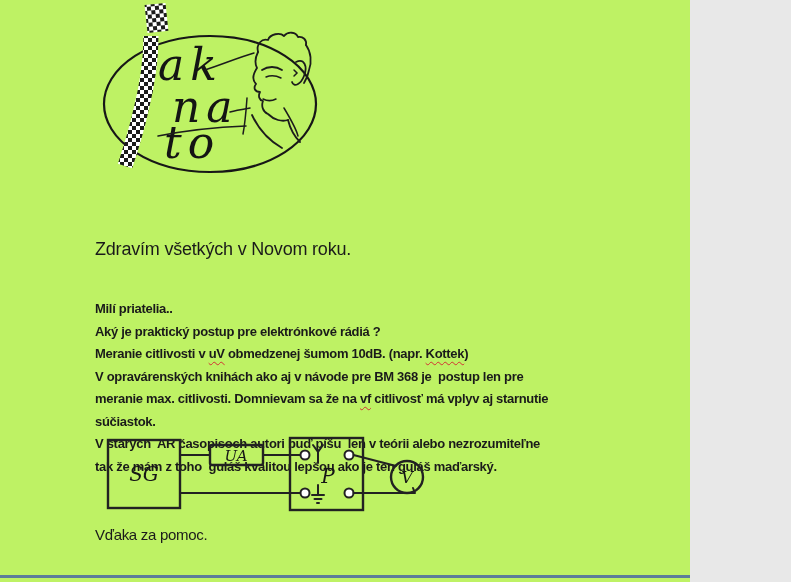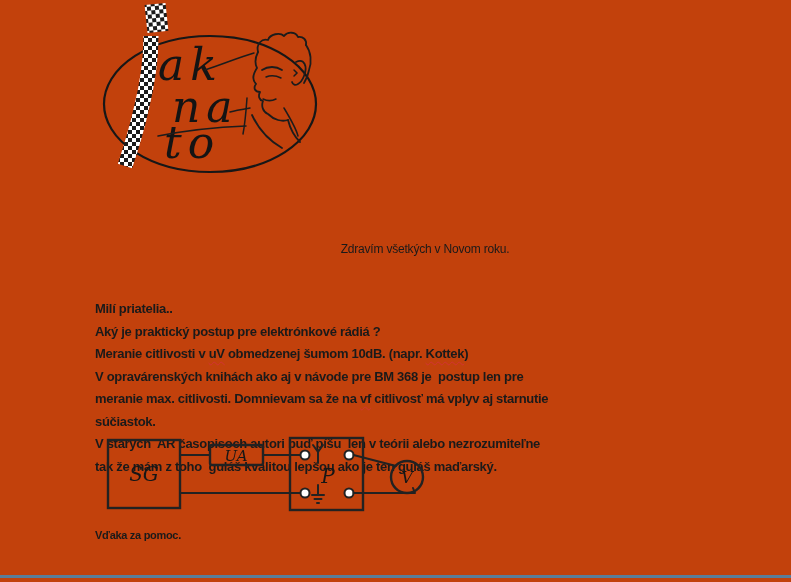--- a/index.html
+++ b/index.html
@@ -1,48 +1,48 @@
 <!DOCTYPE html>
 <html><head>
 <meta charset="utf-8">
 <style>
   html,body{margin:0;padding:0;background:#e8e8e8;}
   .screen{
-    position:relative;width:791px;height:582px;background:#c2410c;
+    position:relative;width:690px;height:582px;background:#bef264;
     font-family:"Liberation Sans",sans-serif;color:#1a1a1a;overflow:hidden;
   }
   
   .logo-svg{position:absolute;left:88px;top:2px;}
   .sketch{fill:none;stroke:#1c1c1c;stroke-width:1.8;stroke-linecap:round;stroke-linejoin:round;}
   .sketch-thin{fill:none;stroke:#1c1c1c;stroke-width:1.5;stroke-linecap:round;}
   .ellipse-line{fill:none;stroke:#171717;stroke-width:2.2;}
   .script-word{font-family:"DejaVu Serif","Liberation Serif",serif;font-style:italic;
     font-size:44px;fill:#141414;letter-spacing:6px;}
   
   .message{position:absolute;left:95px;top:201px;width:660px;white-space:pre-wrap;}
-  .greeting{font-size:12px;line-height:25px;font-weight:400;letter-spacing:-0.2px;text-align:center;}
+  .greeting{font-size:18px;line-height:25px;font-weight:400;letter-spacing:-0.2px;}
   .msg-line{font-size:13px;line-height:22.5px;font-weight:700;letter-spacing:-0.3px;}
   .misspell{
     text-decoration-line:underline;
     text-decoration-style:wavy;
     text-decoration-color:#d23232;
     text-decoration-thickness:1px;
     text-underline-offset:3px;
     margin-top:9px;
   }
   
   .diagram-svg{position:absolute;left:100px;top:433px;}
   .wire{fill:none;stroke:#222;stroke-width:2;stroke-linecap:round;stroke-linejoin:round;}
   .box{fill:none;stroke:#222;stroke-width:2.4;}
   .terminal{fill:#fff;stroke:#222;stroke-width:2;}
   .diag-label{font-family:"DejaVu Serif","Liberation Serif",serif;font-style:italic;
     fill:#161616;text-anchor:middle;}
   
   .closing{position:absolute;left:95px;top:524px;}
-  .closing-line{font-size:11px;line-height:22.5px;font-weight:700;letter-spacing:-0.3px;}
+  .closing-line{font-size:15px;line-height:22.5px;font-weight:400;letter-spacing:-0.3px;}
   
   .divider{position:absolute;left:0;right:0;top:575px;height:3px;background:#5b7d99;}
 </style>
 </head>
 <body>
 
 <div class="screen">
 
   <svg class="logo-svg" width="248" height="178" viewBox="0 0 248 178">
     <defs>

